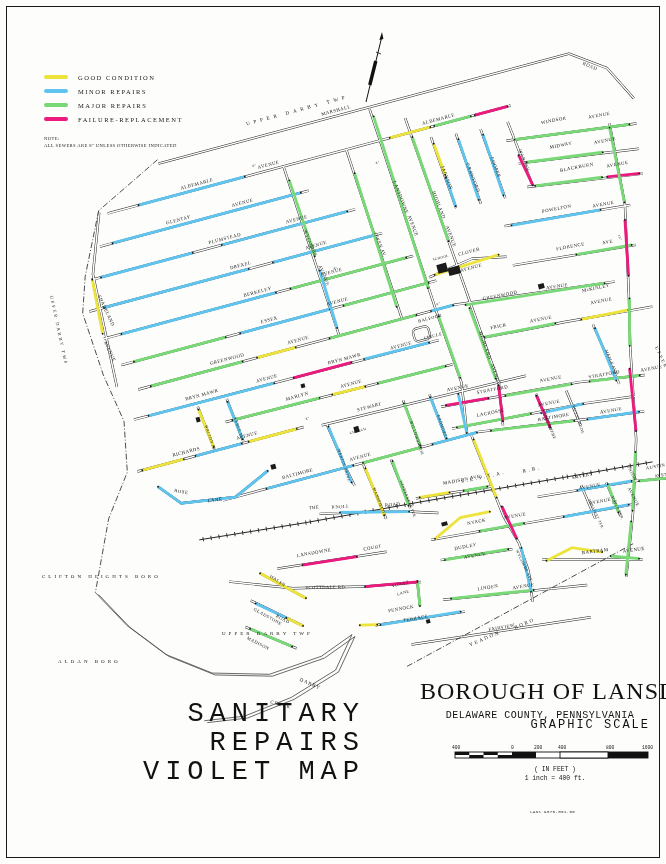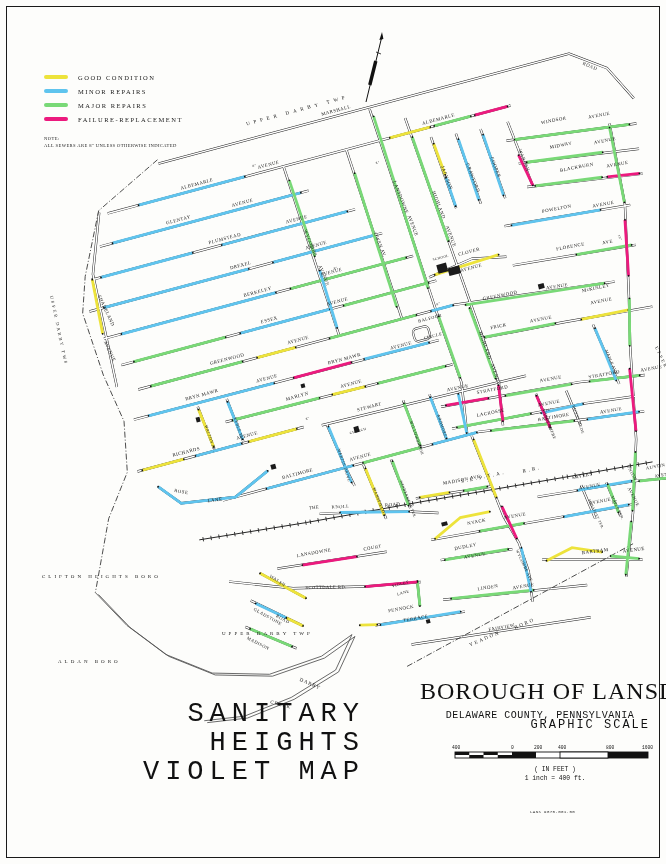--- a/index.html
+++ b/index.html
@@ -726,21 +726,21 @@
         </div>
       </div>
     <div class="note">
       <div>NOTE:</div>
       <div>ALL SEWERS ARE 8" UNLESS OTHERWISE INDICATED</div>
     </div>
   </div>
 
   <div class="title-block" id="map-title">
       <div>SANITARY</div>
-      <div>HEIGHTS</div>
+      <div>REPAIRS</div>
       <div>VIOLET MAP</div>
     </div>
 
   <div class="borough-block">
     <div class="borough-title">BOROUGH OF LANSDOWNE</div>
     <div class="county">DELAWARE COUNTY,  PENNSYLVANIA</div>
   </div>
 
   <div class="scale-heading">GRAPHIC SCALE</div>
   <div class="scale-captions">

